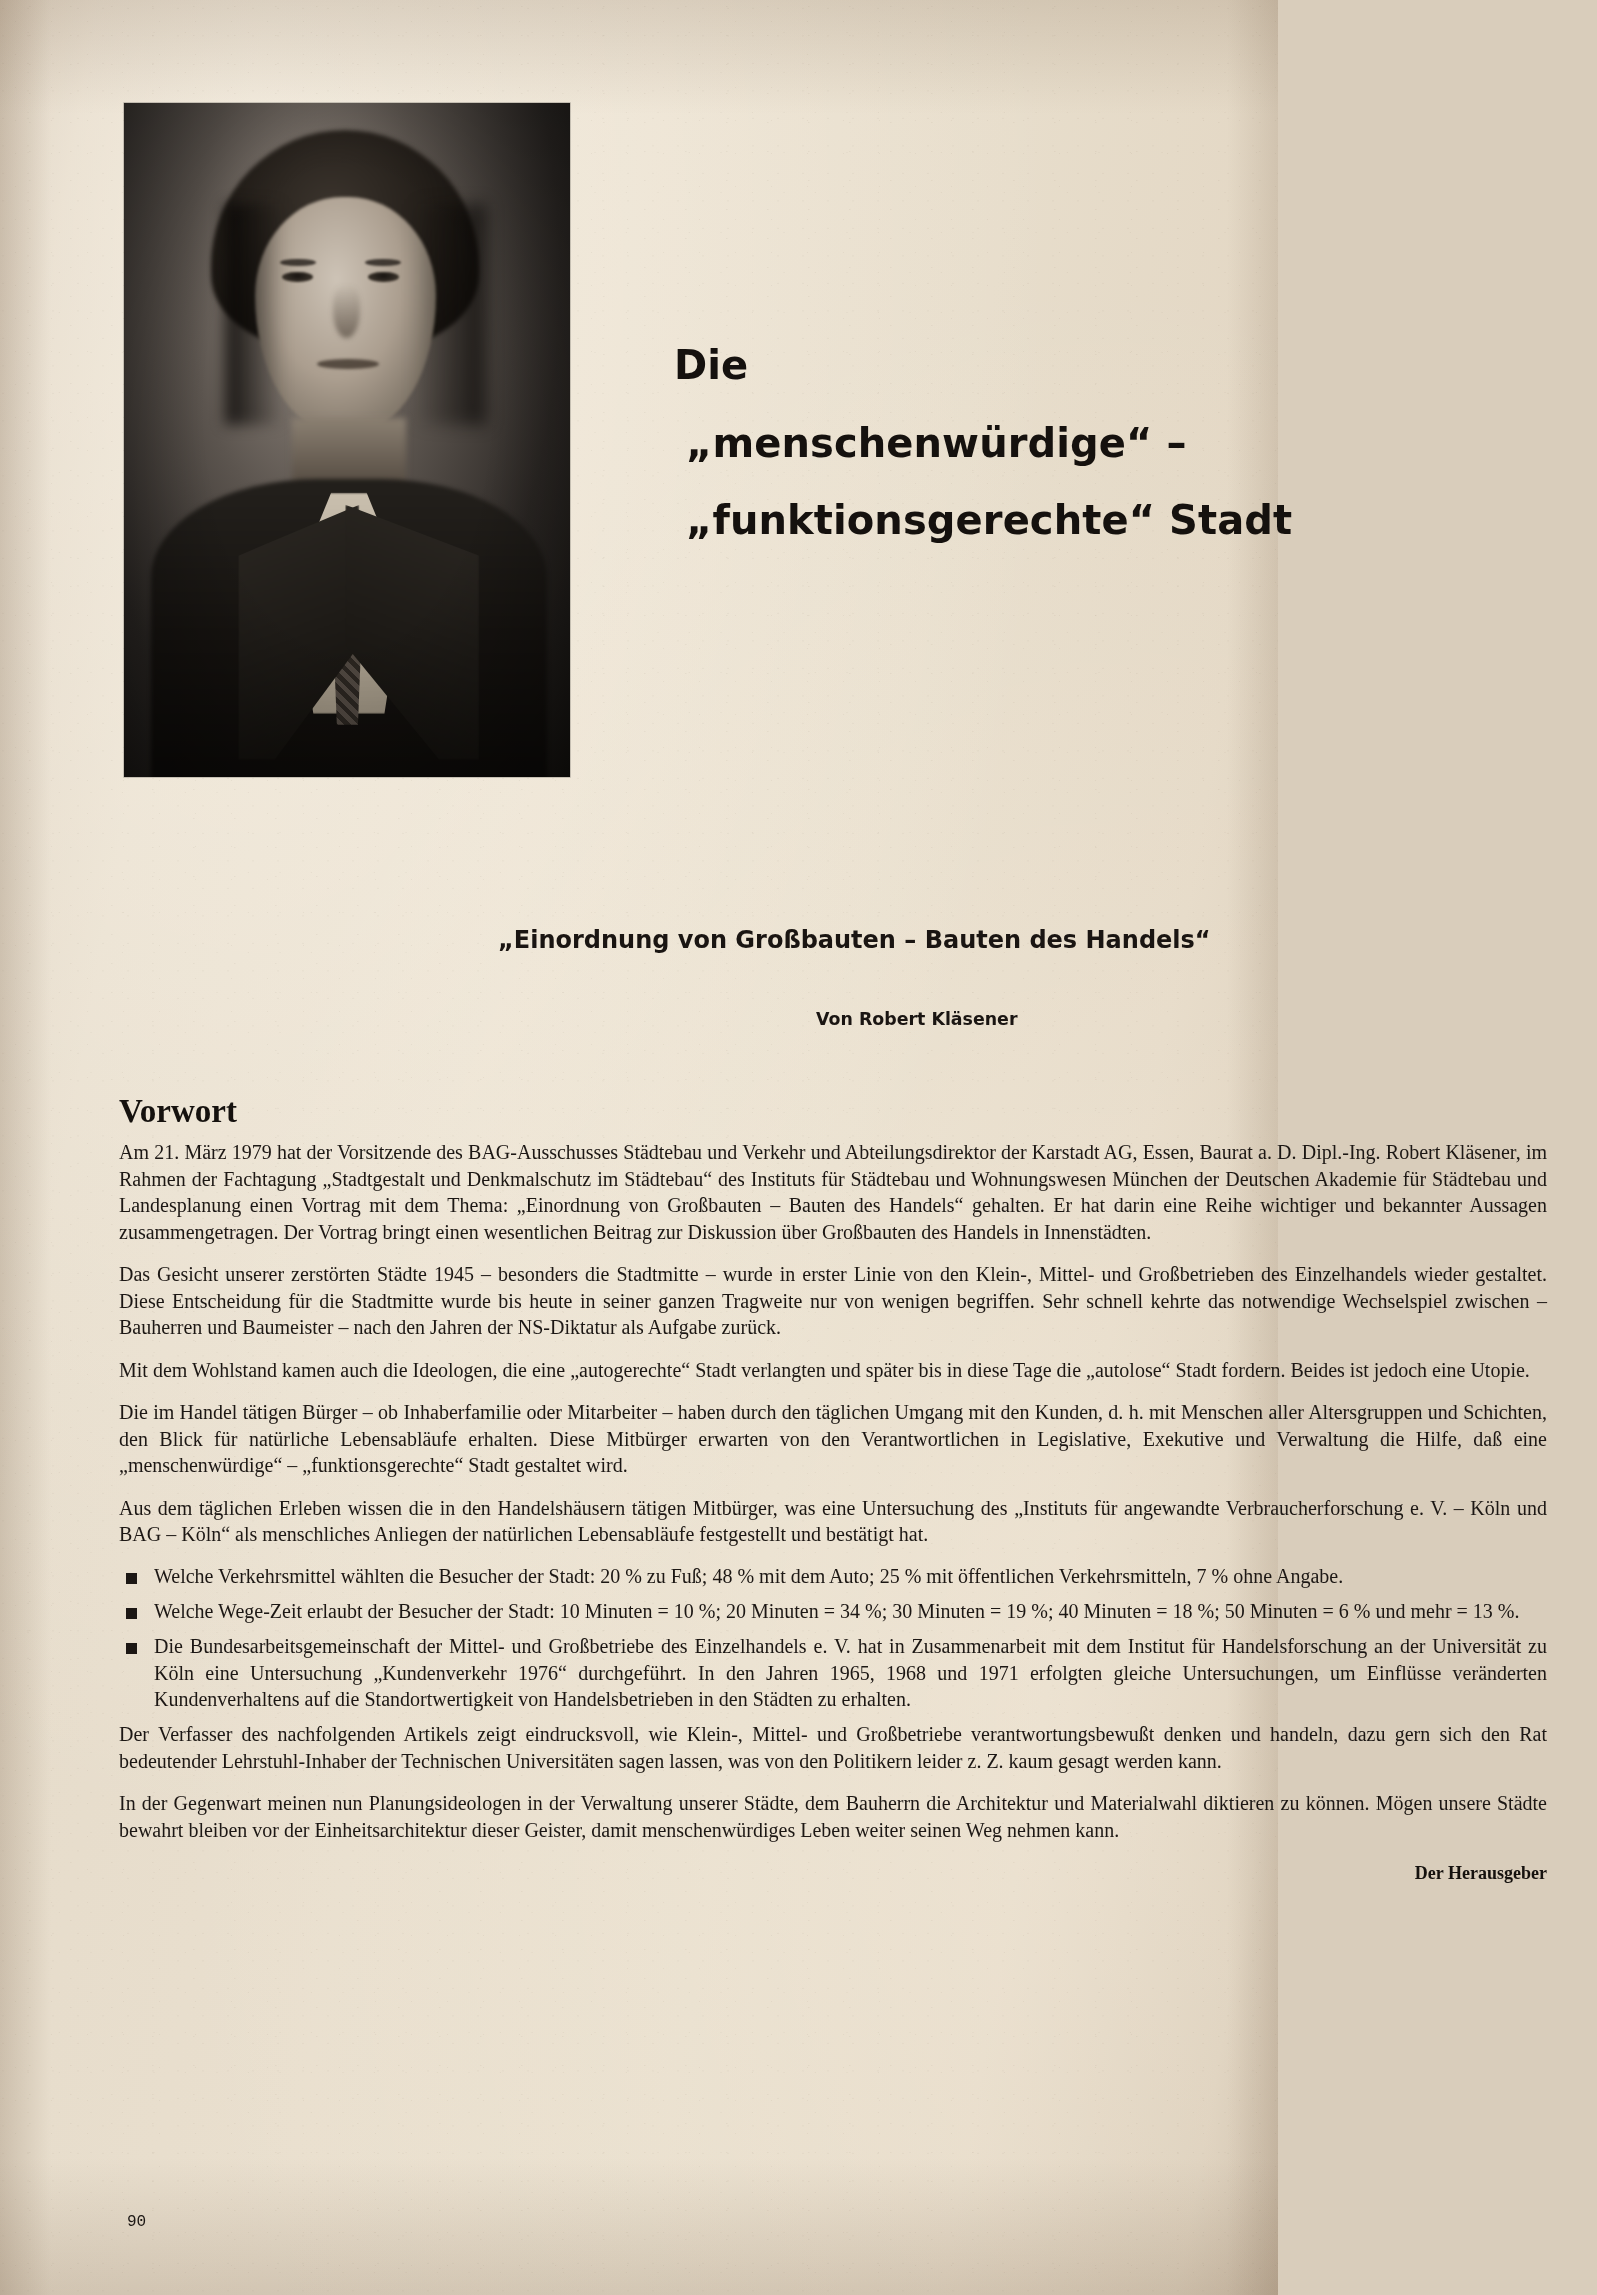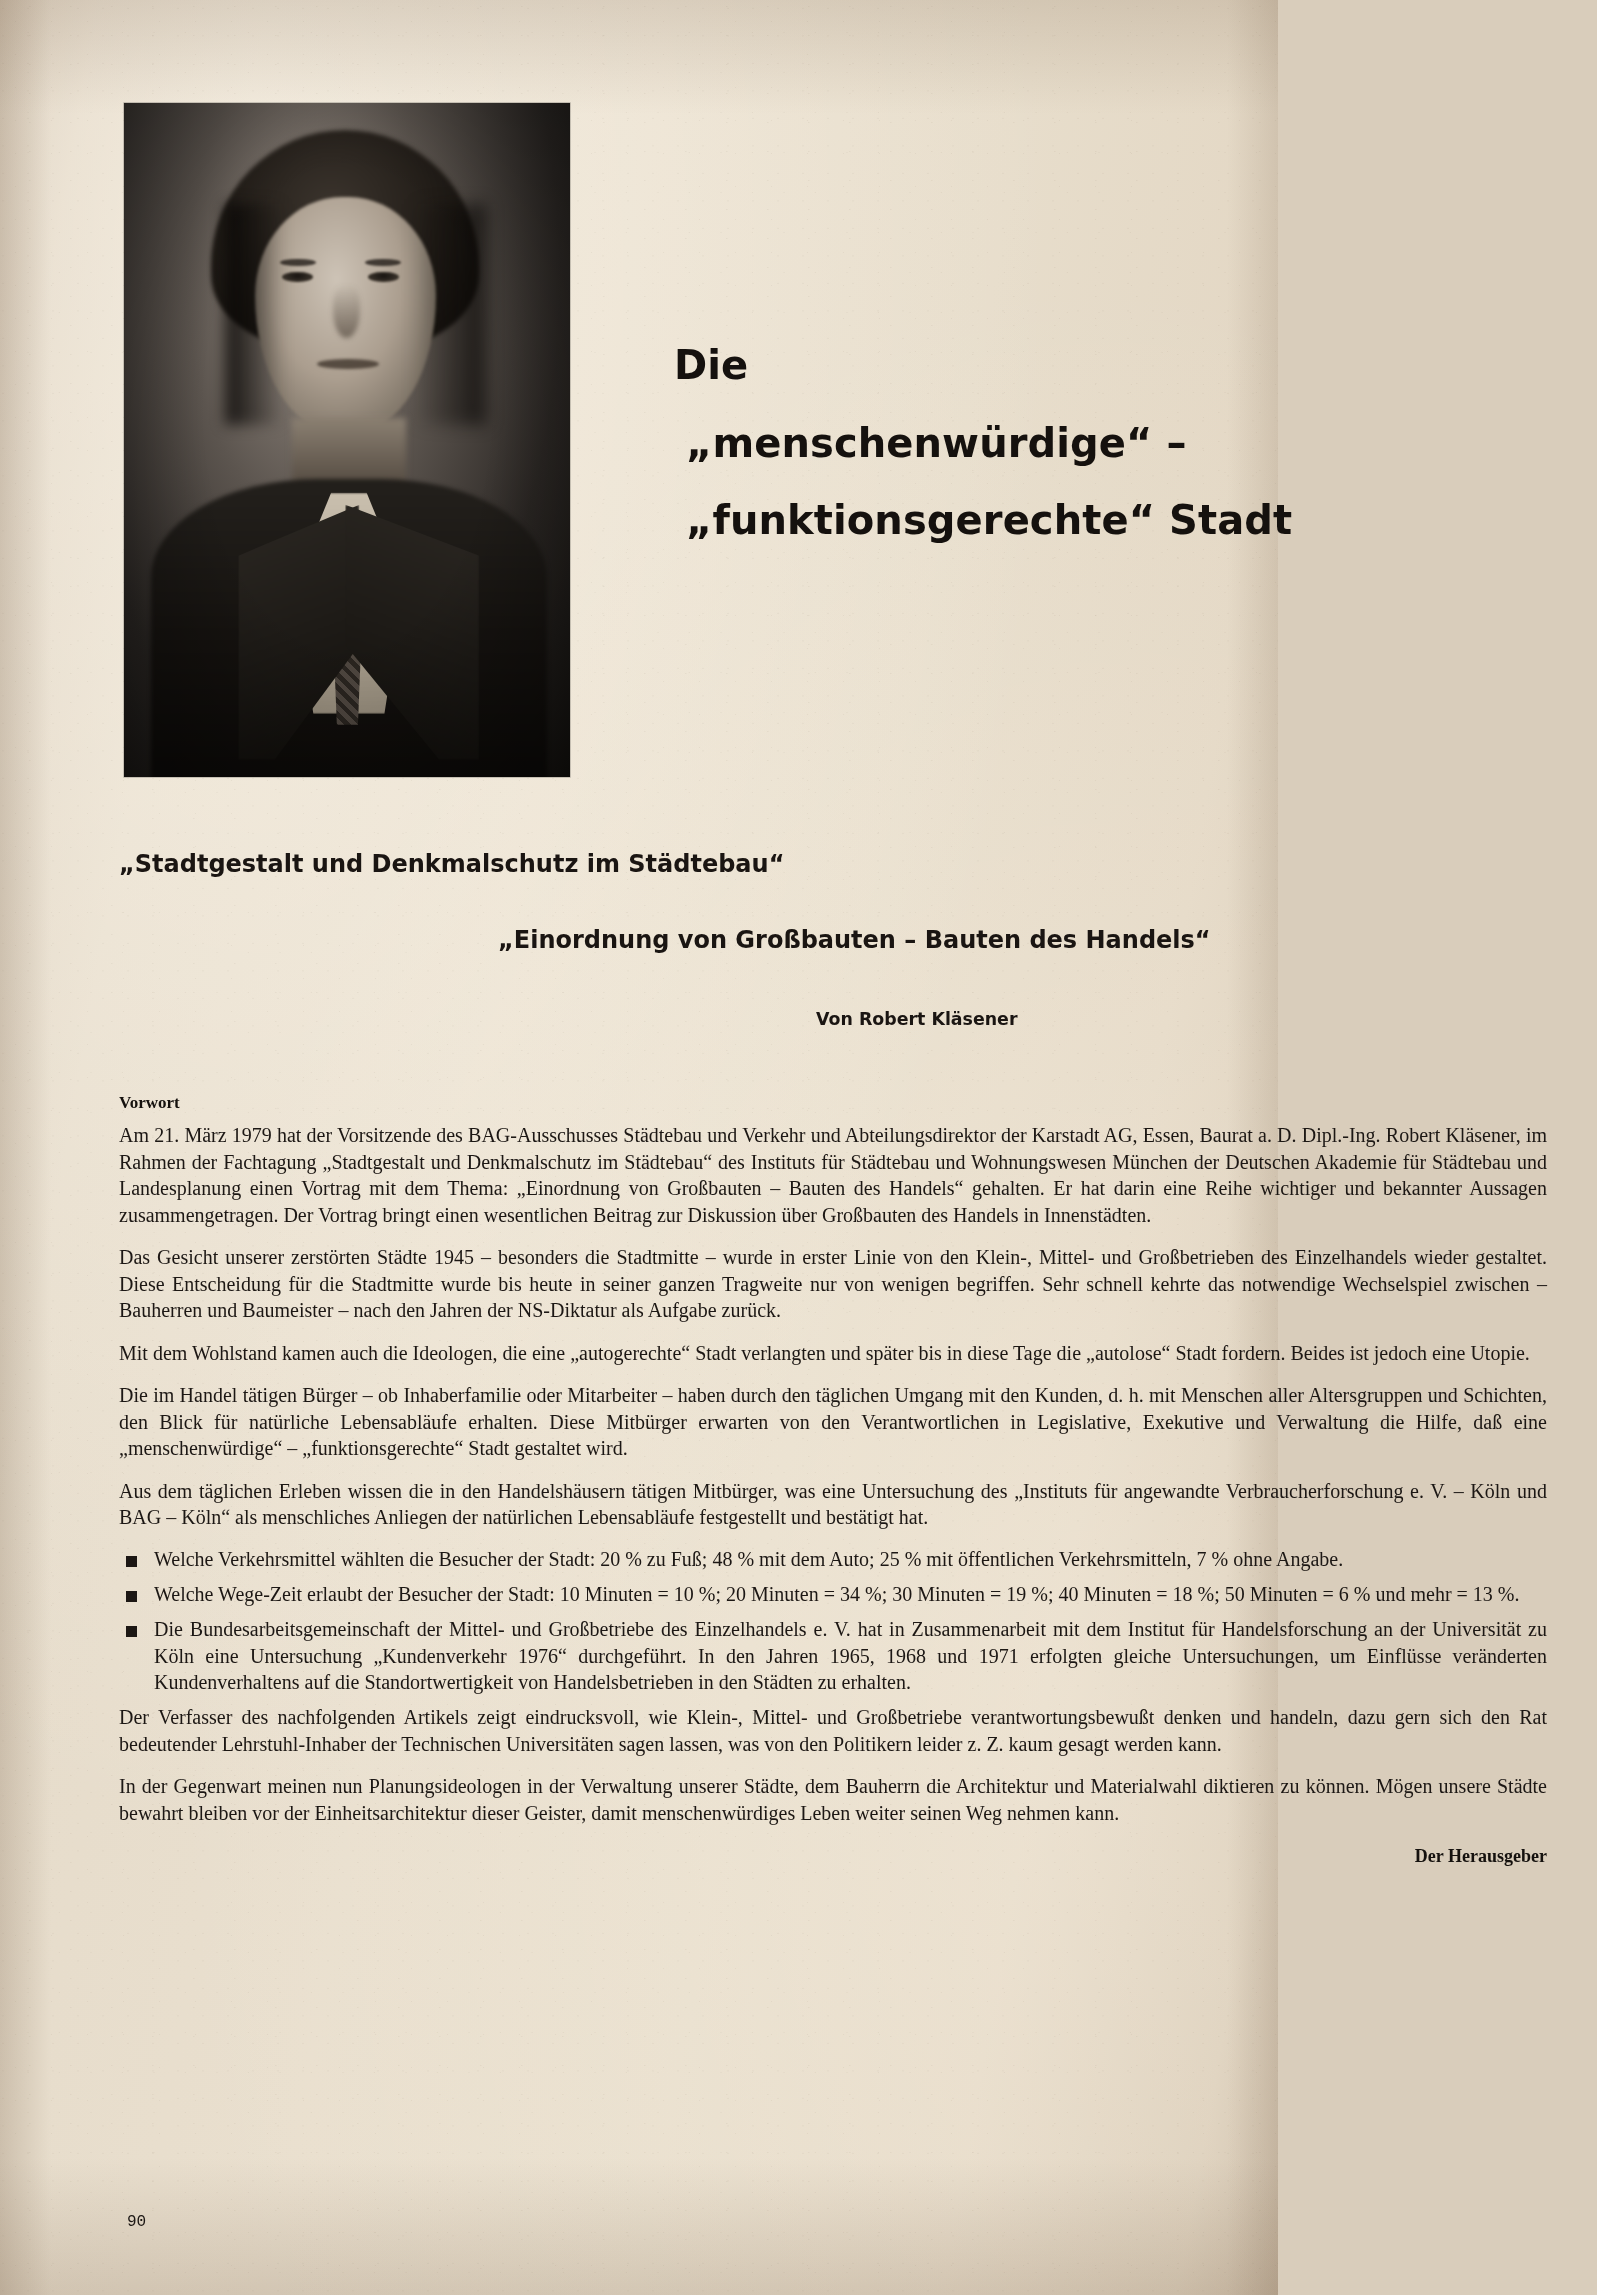--- a/index.html
+++ b/index.html
@@ -238,21 +238,21 @@
   
   #body {
     position: absolute;
     left: 2px;
     top: 999px;
     width: 1428px;
   }
   h2.section {
     font-family: "Liberation Serif", serif;
     font-weight: bold;
-    font-size: 17px;
+    font-size: 33px;
     margin: 0 0 9.4px 0;
     color: #15110e;
   }
   p.para {
     font-family: "Liberation Serif", serif;
     font-size: 20px;
     line-height: 26.5px;
     margin: 0 0 16px 0;
     text-align: justify;
     color: #1c1714;
@@ -330,21 +330,20 @@
       <div class="ph-lapelR"></div>
       <div class="ph-vign"></div>
     </div>
 
     <div id="titleblock">
       <div class="title-line t1">Die</div>
       <div class="title-line t2">„menschenwürdige“ –</div>
       <div class="title-line t3">„funktionsgerechte“ Stadt</div>
     </div>
 
-    <div class="sub1">„Stadtgestalt und Denkmalschutz im Städtebau“</div>
     <div class="sub2">„Einordnung von Großbauten – Bauten des Handels“</div>
     <div class="byline">Von Robert Kläsener</div>
 
     <div id="body">
       <h2 class="section">Vorwort</h2>
 
       <p class="para">Am 21. März 1979 hat der Vorsitzende des BAG-Ausschusses Städtebau und Verkehr und Abteilungsdirektor der Karstadt AG, Essen, Baurat a. D. Dipl.-Ing. Robert Kläsener, im Rahmen der Fachtagung „Stadtgestalt und Denkmalschutz im Städtebau“ des Instituts für Städtebau und Wohnungswesen München der Deutschen Akademie für Städtebau und Landesplanung einen Vortrag mit dem Thema: „Einordnung von Großbauten – Bauten des Handels“ gehalten. Er hat darin eine Reihe wichtiger und bekannter Aussagen zusammengetragen. Der Vortrag bringt einen wesentlichen Beitrag zur Diskussion über Großbauten des Handels in Innenstädten.</p>
       <p class="para">Das Gesicht unserer zerstörten Städte 1945 – besonders die Stadtmitte – wurde in erster Linie von den Klein-, Mittel- und Großbetrieben des Einzelhandels wieder gestaltet. Diese Entscheidung für die Stadtmitte wurde bis heute in seiner ganzen Tragweite nur von wenigen begriffen. Sehr schnell kehrte das notwendige Wechselspiel zwischen – Bauherren und Baumeister – nach den Jahren der NS-Diktatur als Aufgabe zurück.</p>
       <p class="para">Mit dem Wohlstand kamen auch die Ideologen, die eine „autogerechte“ Stadt verlangten und später bis in diese Tage die „autolose“ Stadt fordern. Beides ist jedoch eine Utopie.</p>
       <p class="para">Die im Handel tätigen Bürger – ob Inhaberfamilie oder Mitarbeiter – haben durch den täglichen Umgang mit den Kunden, d. h. mit Menschen aller Altersgruppen und Schichten, den Blick für natürliche Lebensabläufe erhalten. Diese Mitbürger erwarten von den Verantwortlichen in Legislative, Exekutive und Verwaltung die Hilfe, daß eine „menschenwürdige“ – „funktionsgerechte“ Stadt gestaltet wird.</p>

